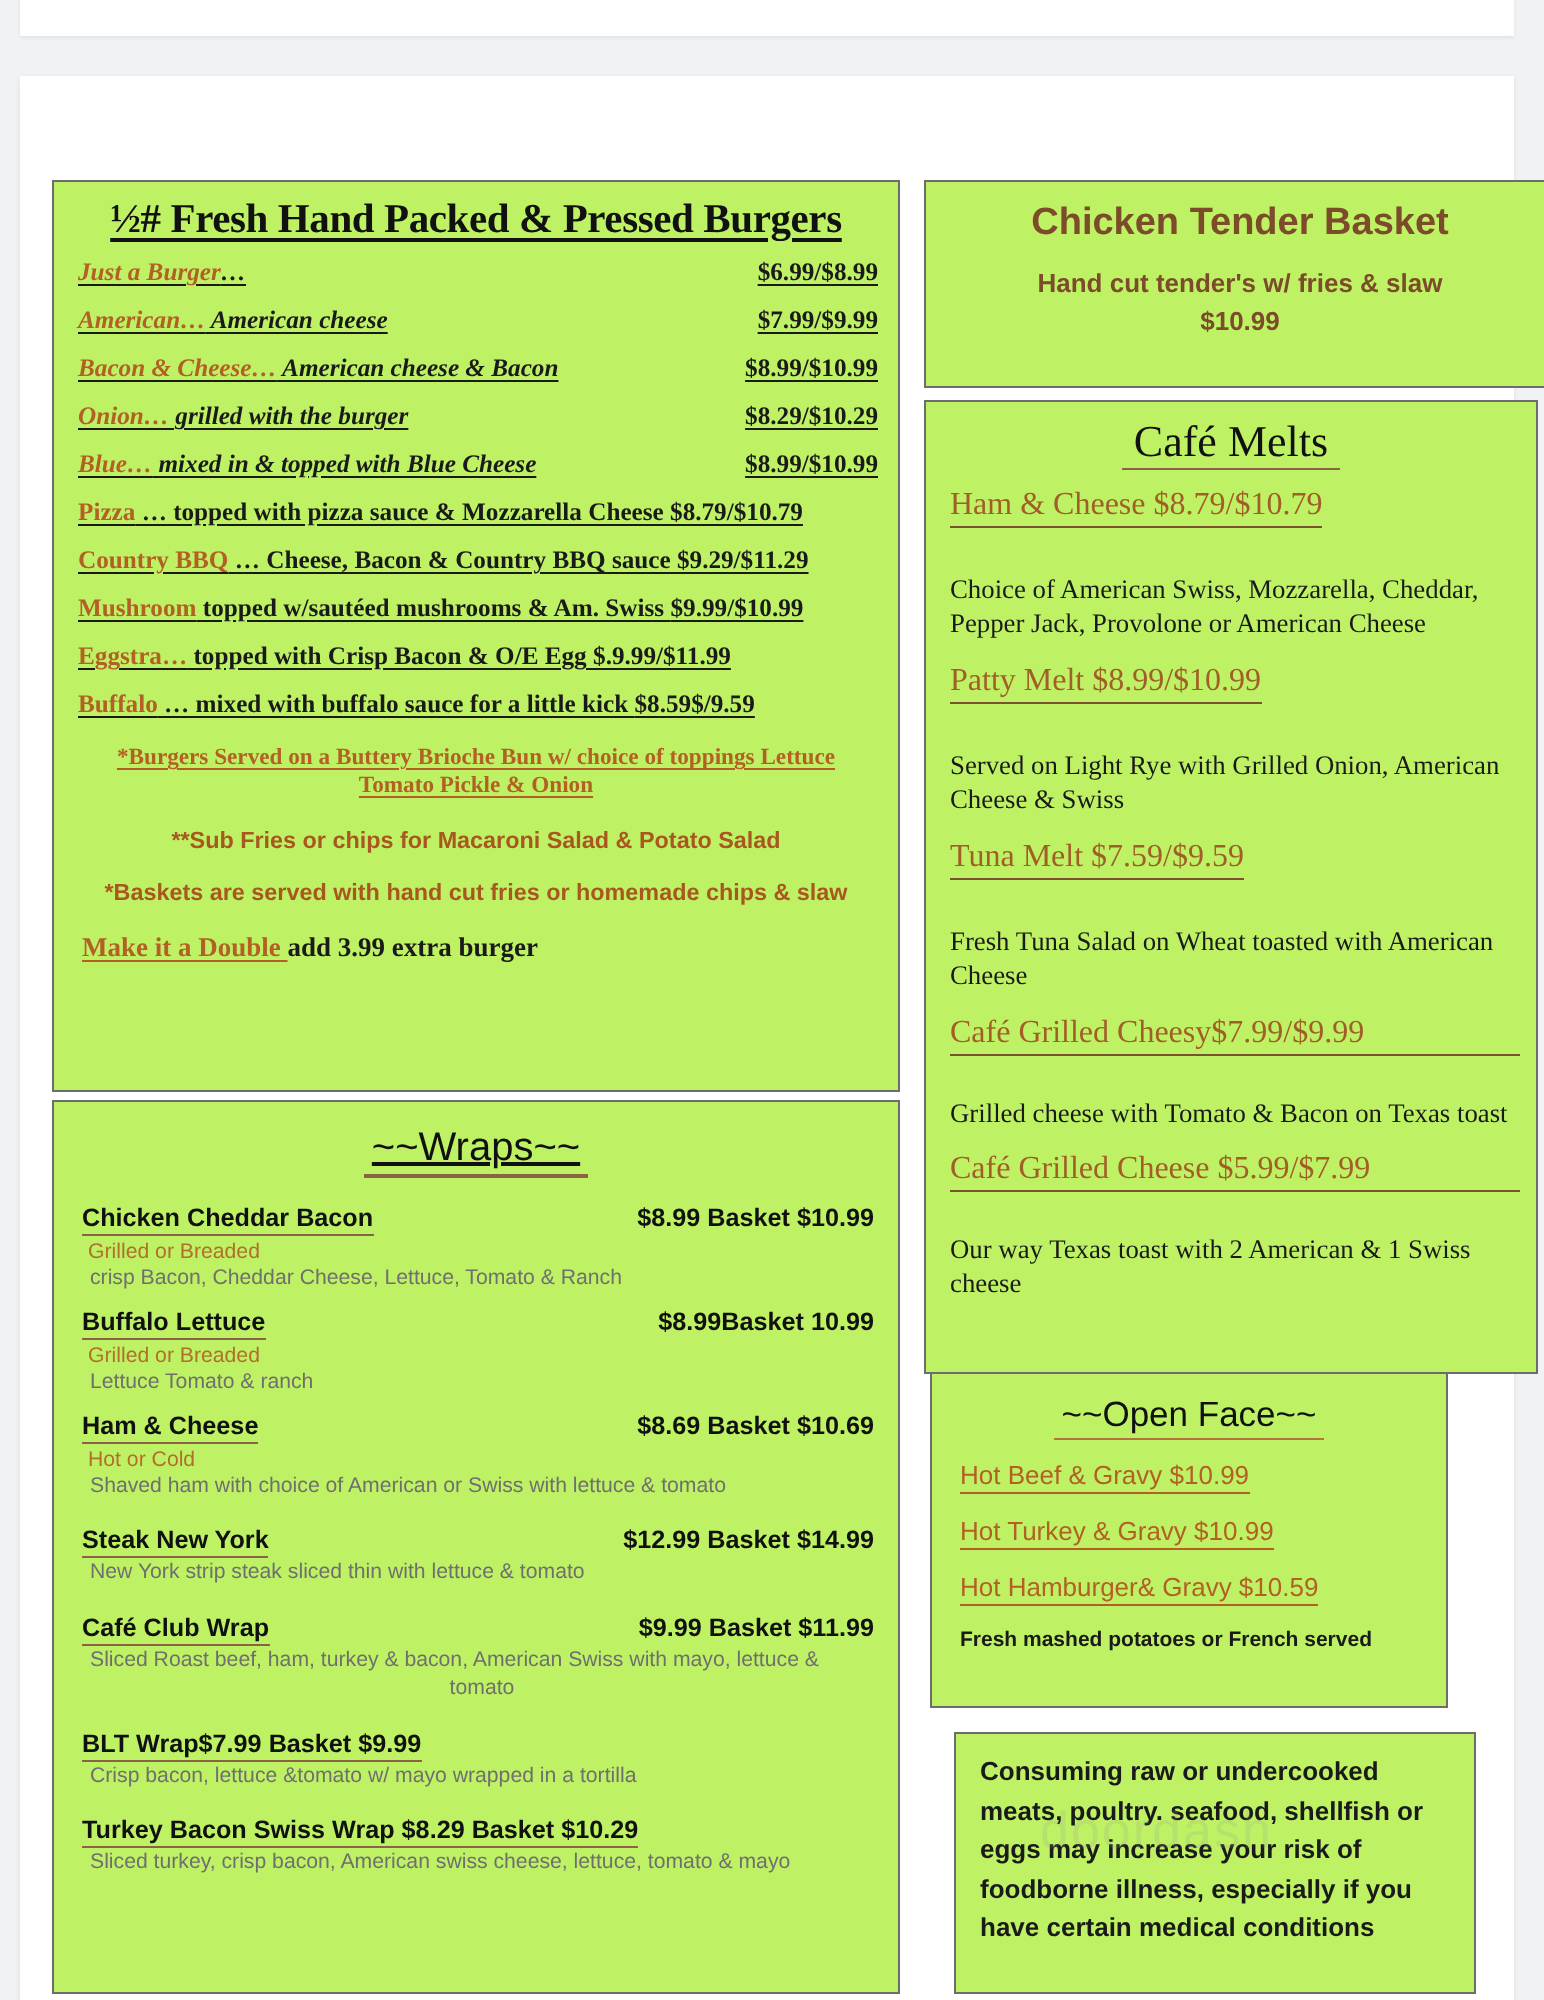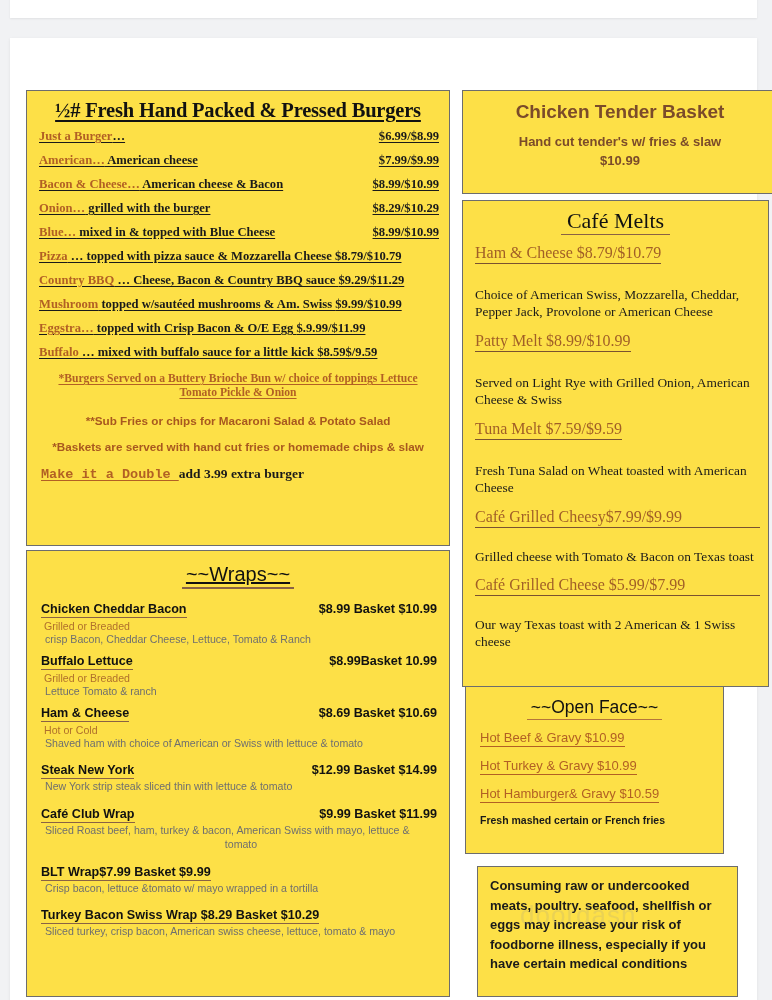--- a/index.html
+++ b/index.html
@@ -23,21 +23,21 @@
   .page {
     position: absolute; left: 10px; top: 38px;
     width: 747px; height: 975px;
     background: #ffffff;
     box-shadow: 0 1px 3px rgba(0,0,0,0.08);
   }
 
   .box {
     position: absolute;
     border: 1.5px solid #6d6d6d;
-    background: #fde047;
+    background: #bef264;
     box-sizing: border-box;
     overflow: hidden;
   }
 
   
   #burgers-box { left: 16px; top: 52px; width: 424px; height: 456px; }
   .burger-title {
     text-align: center;
     font-family: "Liberation Serif", serif;
     font-weight: bold;
@@ -54,21 +54,21 @@
     padding: 0 10px 0 12px;
     margin-bottom: 9px;
     font-size: 12.6px;
     font-weight: bold;
     color: #1a1a1a;
     white-space: nowrap;
   }
   .burger-row .b-left { text-decoration: underline; text-underline-offset: 2px; }
   .burger-row .b-name { color: #b26024; }
   .burger-row .b-desc { color: #1a1a1a; }
-  .burger-row.split .b-left { flex: 0 0 auto; }
+  .burger-row.split .b-left { flex: 0 0 auto; font-style: italic; }
   .burger-row.split .b-spacer { flex: 1 1 auto; }
   .burger-row .b-price {
     color: #1a1a1a;
     text-decoration: underline;
     text-underline-offset: 2px;
     flex: 0 0 auto;
   }
   .burger-row.inline { display: block; }
   .burger-row.inline .b-all {
     text-decoration: underline; text-underline-offset: 2px;
@@ -98,21 +98,20 @@
     padding-left: 14px;
     margin-top: 13px;
     font-size: 13.5px;
     font-weight: bold;
     color: #1a1a1a;
   }
   .burger-double .d-hl {
     color: #b26024;
     text-decoration: underline;
     text-underline-offset: 2px;
-    font-family: Liberation Mono, monospace;
   }
 
   
   #wraps-box { left: 16px; top: 512px; width: 424px; height: 447px; }
   .wraps-title {
     text-align: center;
     font-family: "Liberation Sans", sans-serif;
     font-size: 20px;
     color: #111;
     margin: 12px 0 16px 0;
@@ -420,21 +419,21 @@
         <span class="melt-name wide">Café Grilled Cheese $5.99/$7.99</span>
         <div class="melt-desc">Our way Texas toast with 2 American &amp; 1 Swiss cheese</div>
       </div>
     </div>
 
     <div class="box" id="openface-box">
       <div class="of-title"><span>~~Open Face~~</span></div>
       <div class="of-item"><span>Hot Beef &amp; Gravy $10.99</span></div>
       <div class="of-item"><span>Hot Turkey &amp; Gravy $10.99</span></div>
       <div class="of-item"><span>Hot Hamburger&amp; Gravy $10.59</span></div>
-      <div class="of-note">Fresh mashed certain or French fries</div>
+      <div class="of-note">Fresh mashed potatoes or French served</div>
     </div>
 
     <div class="box" id="disclaimer-box">
       <div class="disc-text">Consuming raw or undercooked meats, poultry. seafood, shellfish or eggs may increase your risk of foodborne illness, especially if you have certain medical conditions</div>
     </div>
 
   </div>
 
   <div class="watermark">doordash</div>
 </div>

